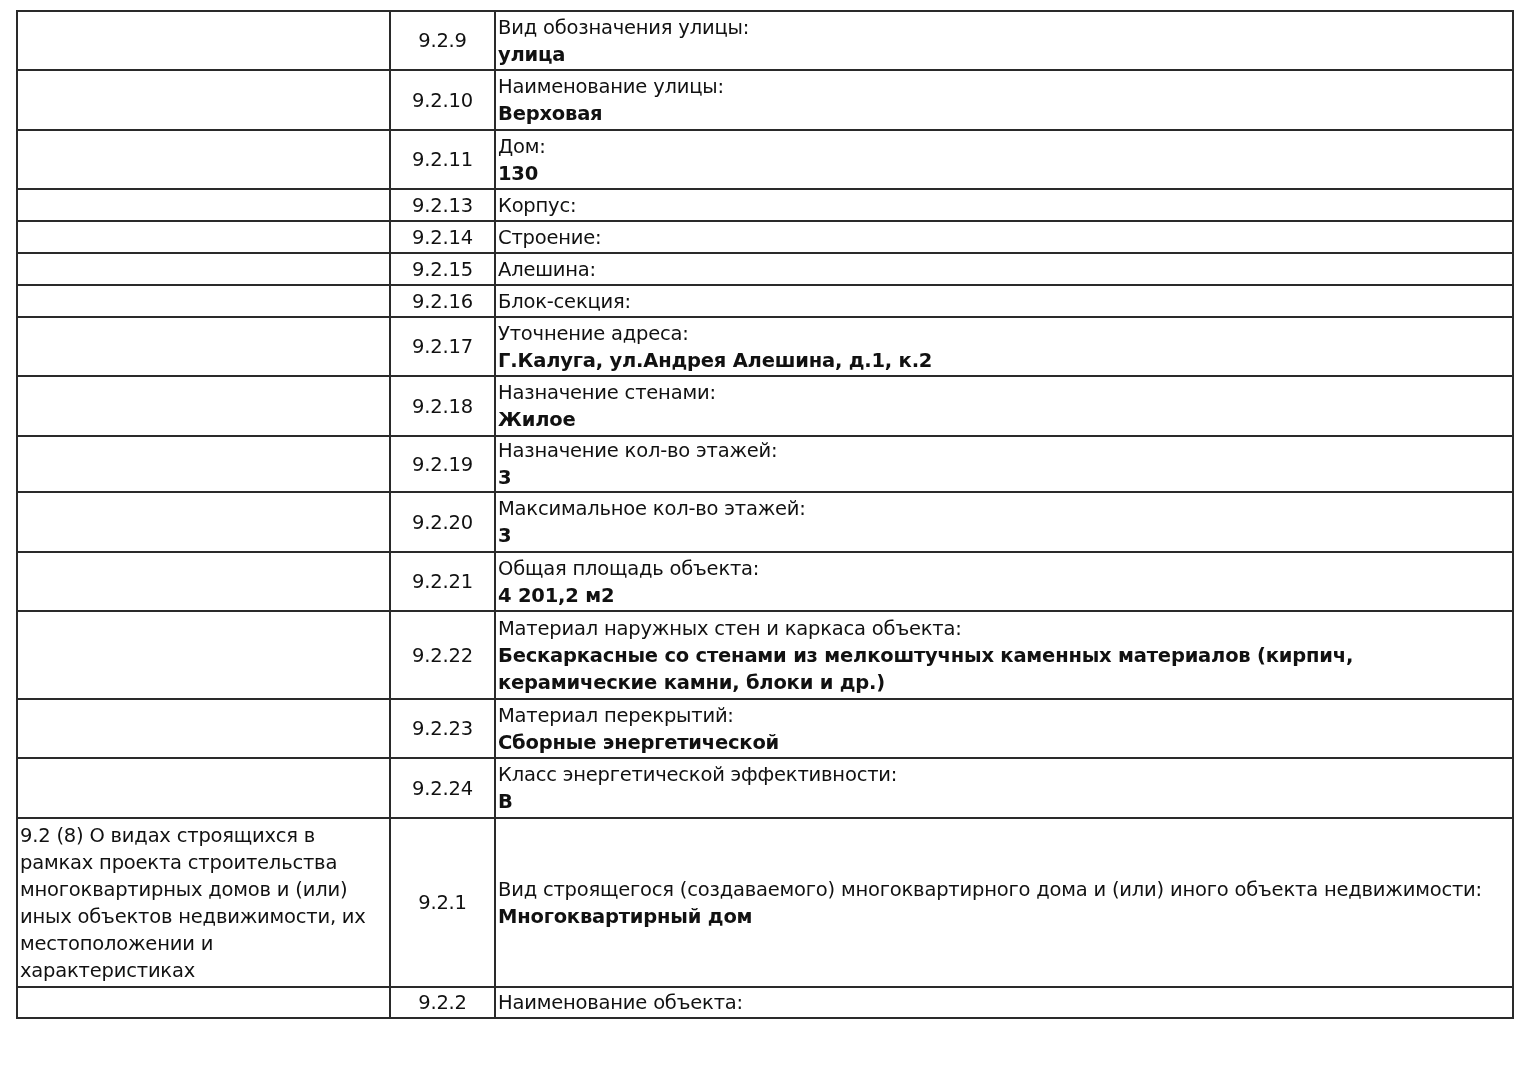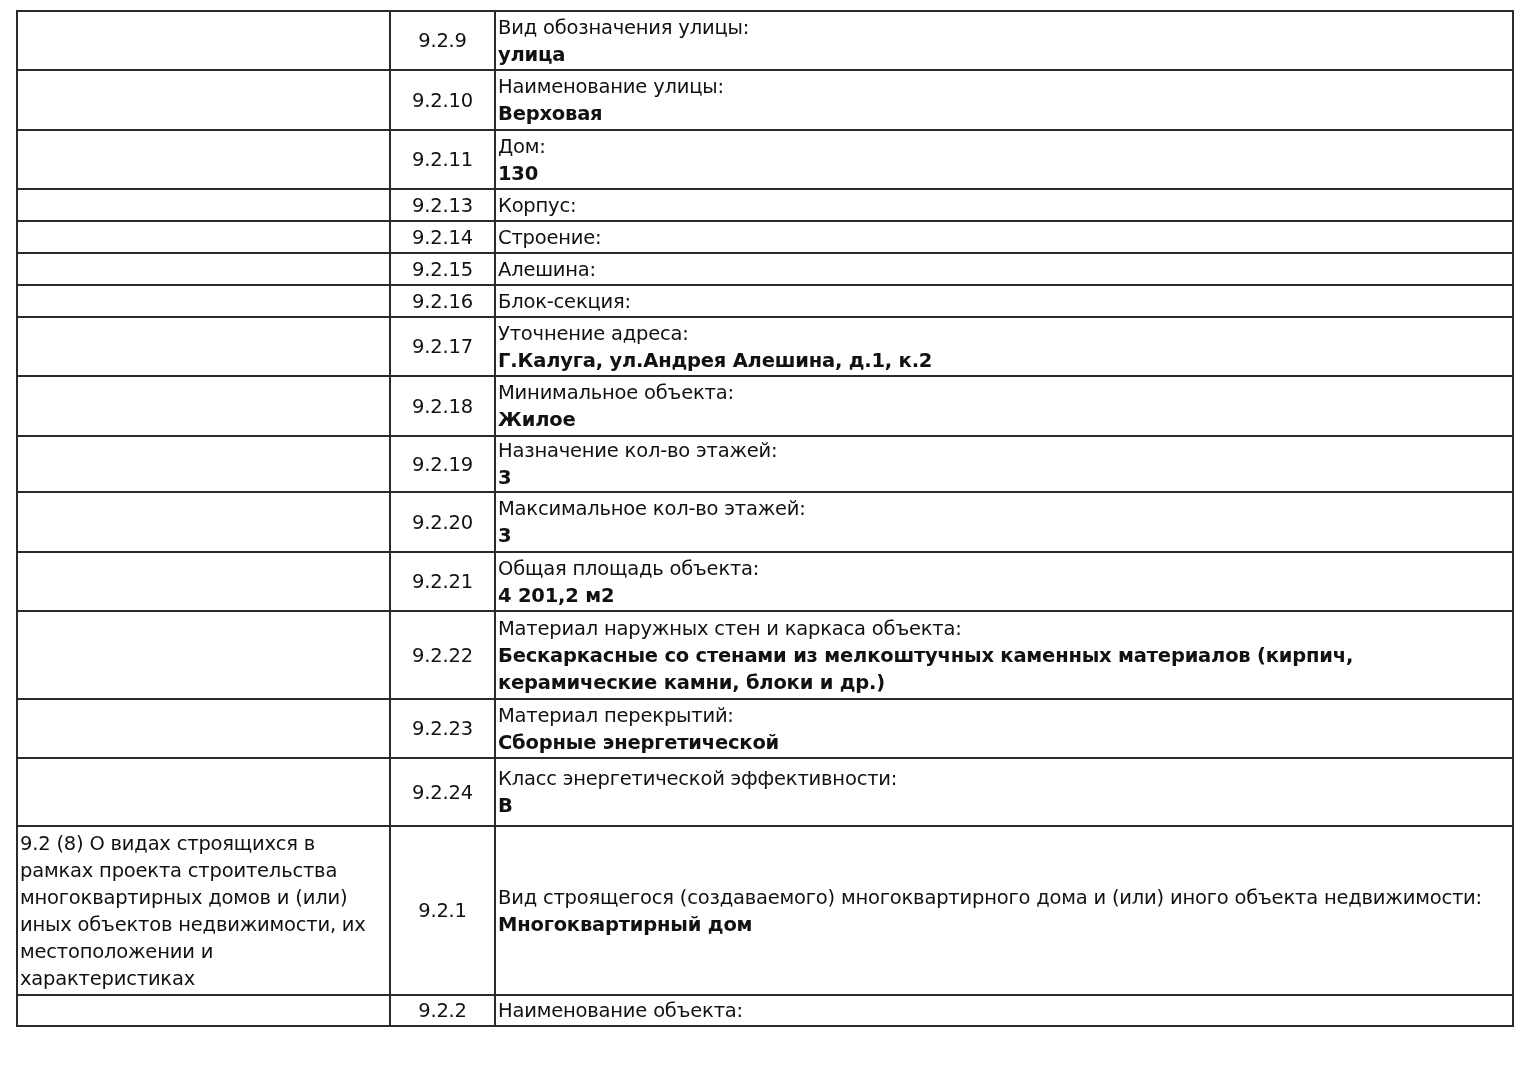--- a/index.html
+++ b/index.html
@@ -85,21 +85,21 @@
       <td class="code">9.2.17</td>
       <td>
         <span class="lbl">Уточнение адреса:</span>
         <span class="val">Г.Калуга, ул.Андрея Алешина, д.1, к.2</span>
       </td>
     </tr>
     <tr style="height:60px">
       <td></td>
       <td class="code">9.2.18</td>
       <td>
-        <span class="lbl">Минимальное объекта:</span>
+        <span class="lbl">Назначение стенами:</span>
         <span class="val">Жилое</span>
       </td>
     </tr>
     <tr style="height:43px">
       <td></td>
       <td class="code">9.2.19</td>
       <td>
         <span class="lbl">Назначение кол-во этажей:</span>
         <span class="val">3</span>
       </td>
@@ -129,21 +129,21 @@
       </td>
     </tr>
     <tr style="height:59px">
       <td></td>
       <td class="code">9.2.23</td>
       <td>
         <span class="lbl">Материал перекрытий:</span>
         <span class="val">Сборные энергетической</span>
       </td>
     </tr>
-    <tr style="height:68px">
+    <tr style="height:60px">
       <td></td>
       <td class="code">9.2.24</td>
       <td>
         <span class="lbl">Класс энергетической эффективности:</span>
         <span class="val">В</span>
       </td>
     </tr>
     <tr style="height:169px">
       <td class="sect">9.2 (8) О видах строящихся в рамках проекта строительства многоквартирных домов и (или) иных объектов недвижимости, их местоположении и характеристиках</td>
       <td class="code">9.2.1</td>

